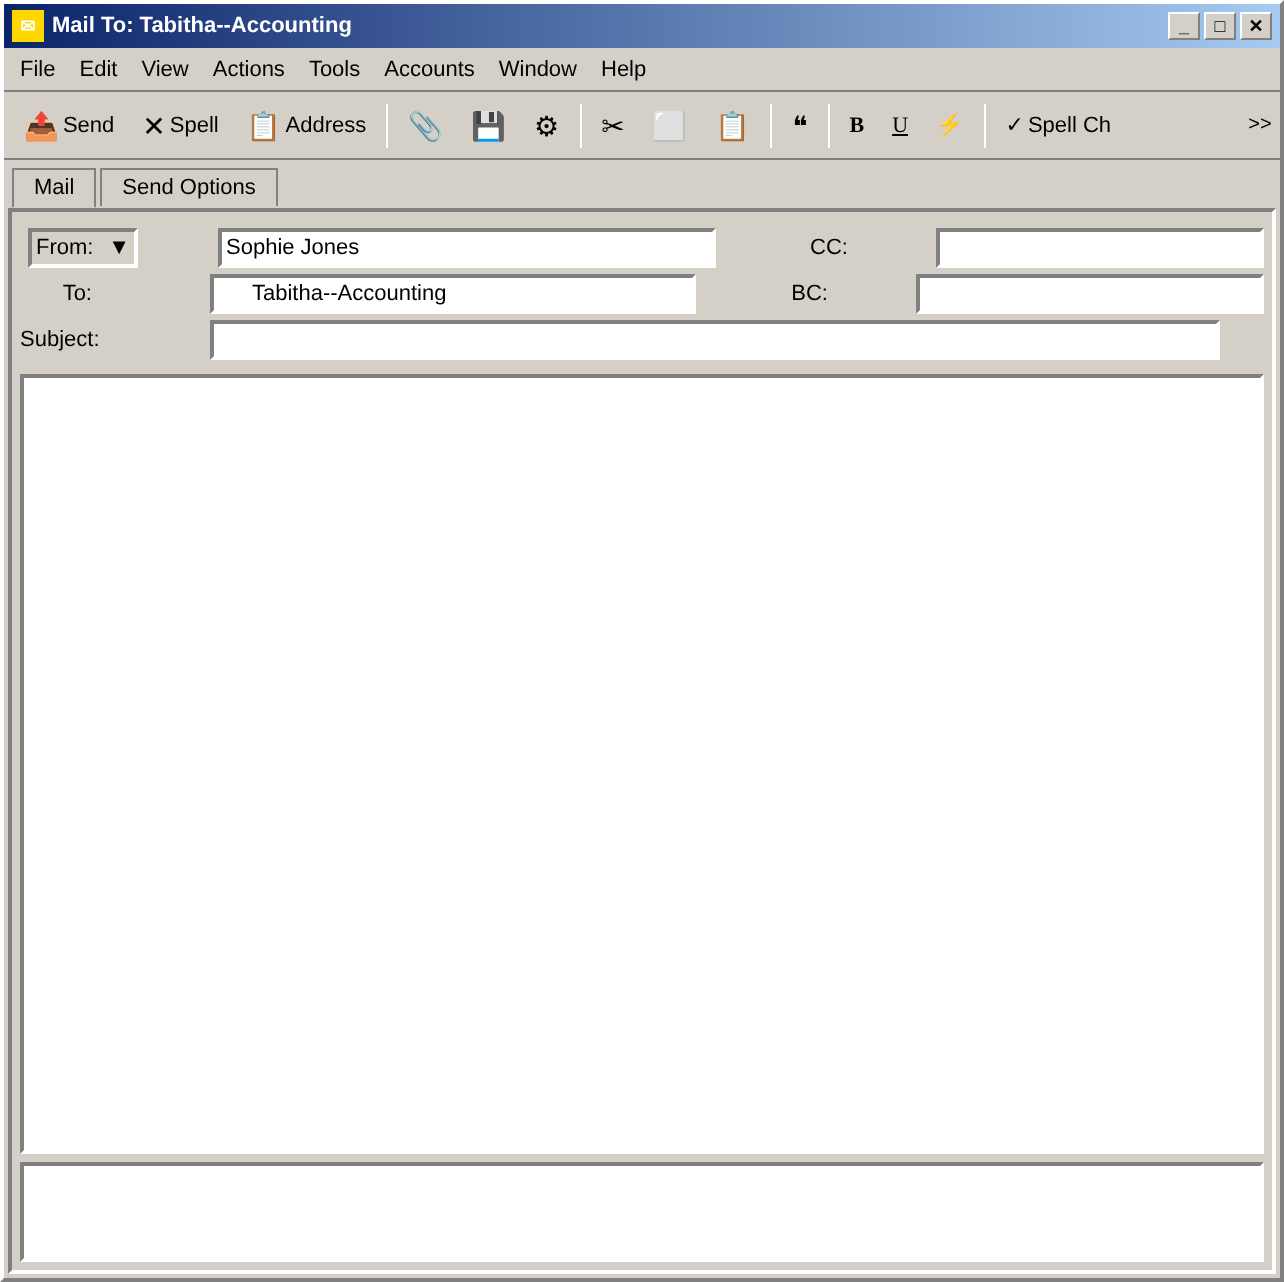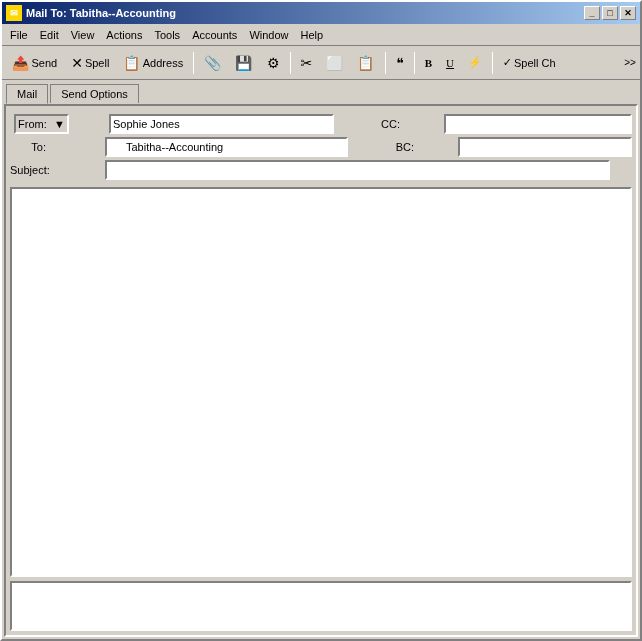--- a/index.html
+++ b/index.html
@@ -233,21 +233,21 @@
       font-size: 11px;
       font-family: "Tahoma", "Arial", sans-serif;
       cursor: pointer;
       display: flex;
       align-items: center;
       padding: 0 2px;
       margin-left: 4px;
       justify-content: space-between;
     }
     .from-text-input {
-      width: 225px;
+      width: 249px;
     }
     .cc-label {
       width: 30px;
       text-align: right;
       padding: 0 4px;
       font-size: 11px;
       flex-shrink: 0;
     }
     .cc-input {
       flex: 1;

